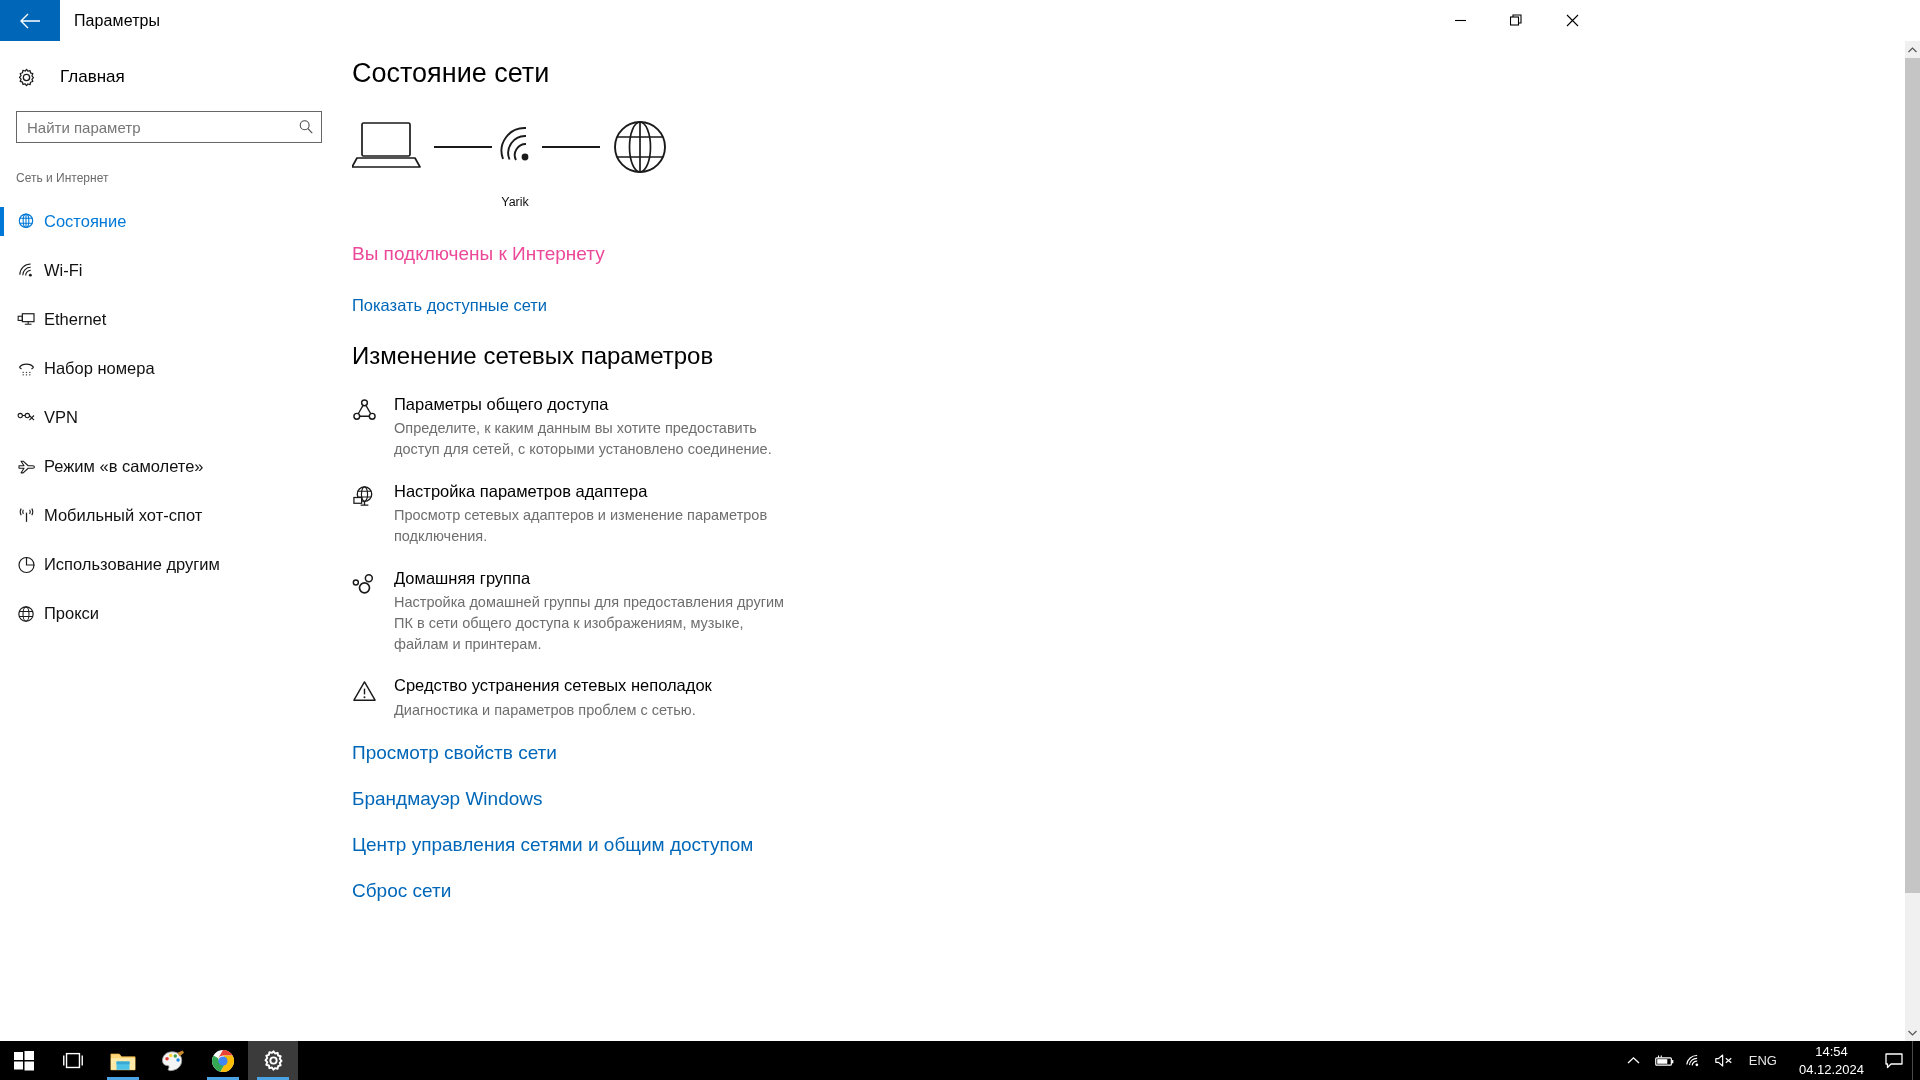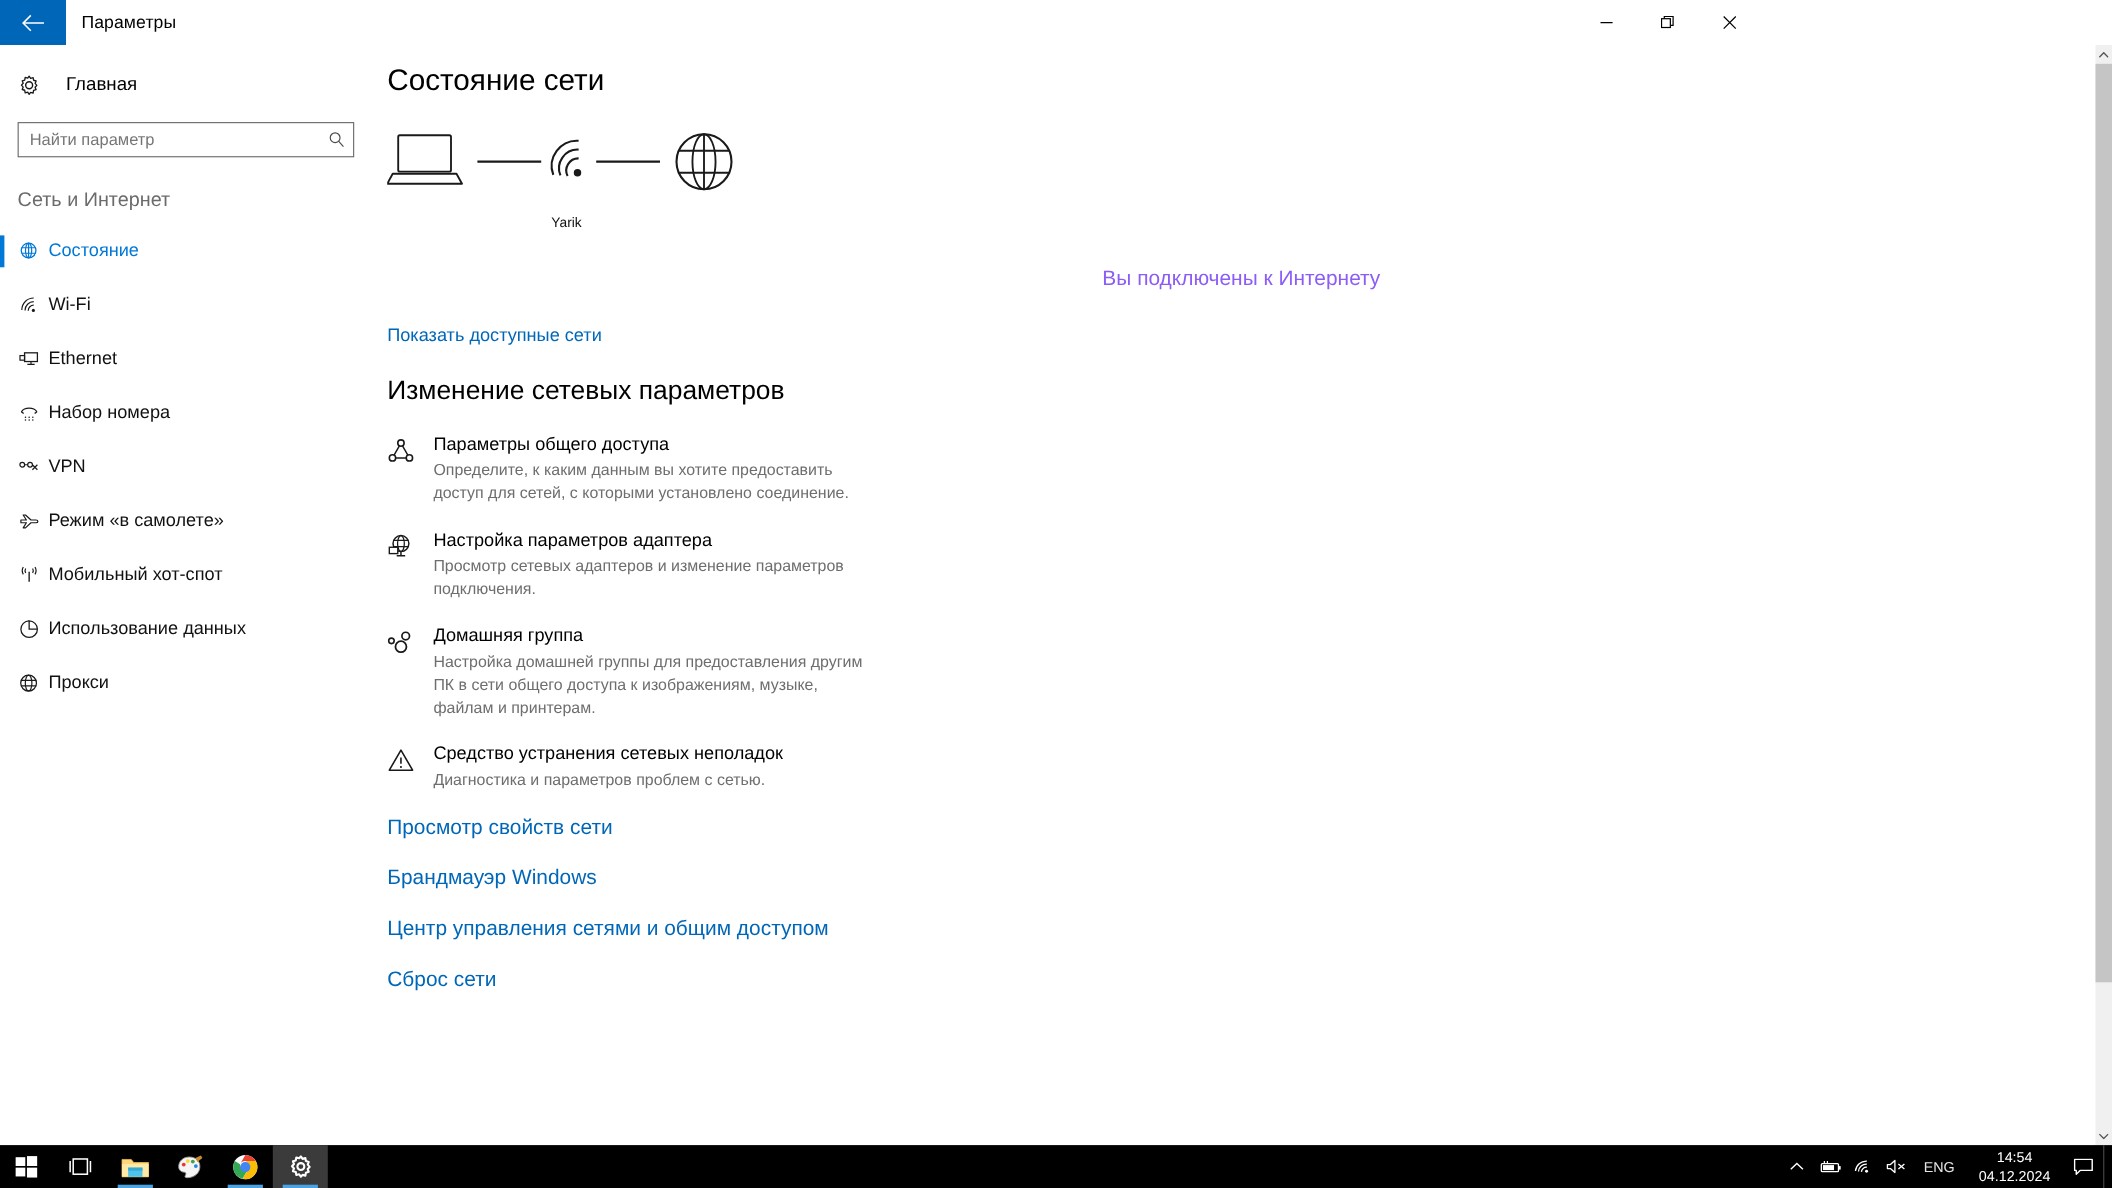--- a/index.html
+++ b/index.html
@@ -67,21 +67,21 @@
     height: 30px; padding: 0 10px;
     font-size: 15px; color: #333;
     font-family: Liberation Sans, sans-serif;
     background: transparent;
   }
   .search-wrap input::placeholder { color: #767676; }
   .search-ico { width: 30px; display: flex; align-items: center; justify-content: center; cursor: pointer; }
 
   .section-label {
     margin: 28px 0 0 16px;
-    font-size: 18px; color: #6b6b6b;
+    font-size: 12px; color: #6b6b6b;
   }
 
   .navlist { margin-top: 12px; }
   .nav-item {
     position: relative;
     display: flex; align-items: center;
     height: 49px; padding-left: 16px;
     cursor: pointer;
   }
   .nav-item .accent {
@@ -120,21 +120,21 @@
   }
   .net-diagram svg { display: block; }
   .wifi-name {
     position: absolute; left: 128px; top: 84px;
     width: 70px; text-align: center;
     font-size: 12.5px; color: #111;
   }
 
   .status-line {
     margin: 42px 0 0 12px;
-    font-size: 19px; color: #8b5cf6; text-align: center;
+    font-size: 19px; color: #ec4899;
   }
   .avail-link {
     display: inline-block;
     margin: 31px 0 0 12px;
     font-size: 16.5px; color: #0067b8; cursor: pointer;
   }
 
   .sub-title {
     margin: 27px 0 0 12px;
     font-size: 24px; font-weight: 400; color: #000;
@@ -389,21 +389,21 @@
     </div>
 
     <div class="nav-item">
       <span class="accent"></span>
       <span class="nav-ico">
         <svg width="21" height="20" viewBox="0 0 24 24">
           <path d="M12 12 V3 A9 9 0 0 1 21 12 Z" fill="none" stroke="currentColor" stroke-width="1.4"></path>
           <path d="M12 3 A9 9 0 1 0 21 12" fill="none" stroke="currentColor" stroke-width="1.4"></path>
         </svg>
       </span>
-      <span class="nav-label">Использование данных</span>
+      <span class="nav-label">Использование другим</span>
     </div>
 
     <div class="nav-item">
       <span class="accent"></span>
       <span class="nav-ico">
         <svg width="20" height="20" viewBox="0 0 24 24">
           <circle cx="12" cy="12" r="8.6" fill="none" stroke="currentColor" stroke-width="1.4"></circle>
           <ellipse cx="12" cy="12" rx="3.6" ry="8.6" fill="none" stroke="currentColor" stroke-width="1.3"></ellipse>
           <path d="M3.6 9 H20.4 M3.6 15 H20.4" stroke="currentColor" stroke-width="1.3"></path>
         </svg>

